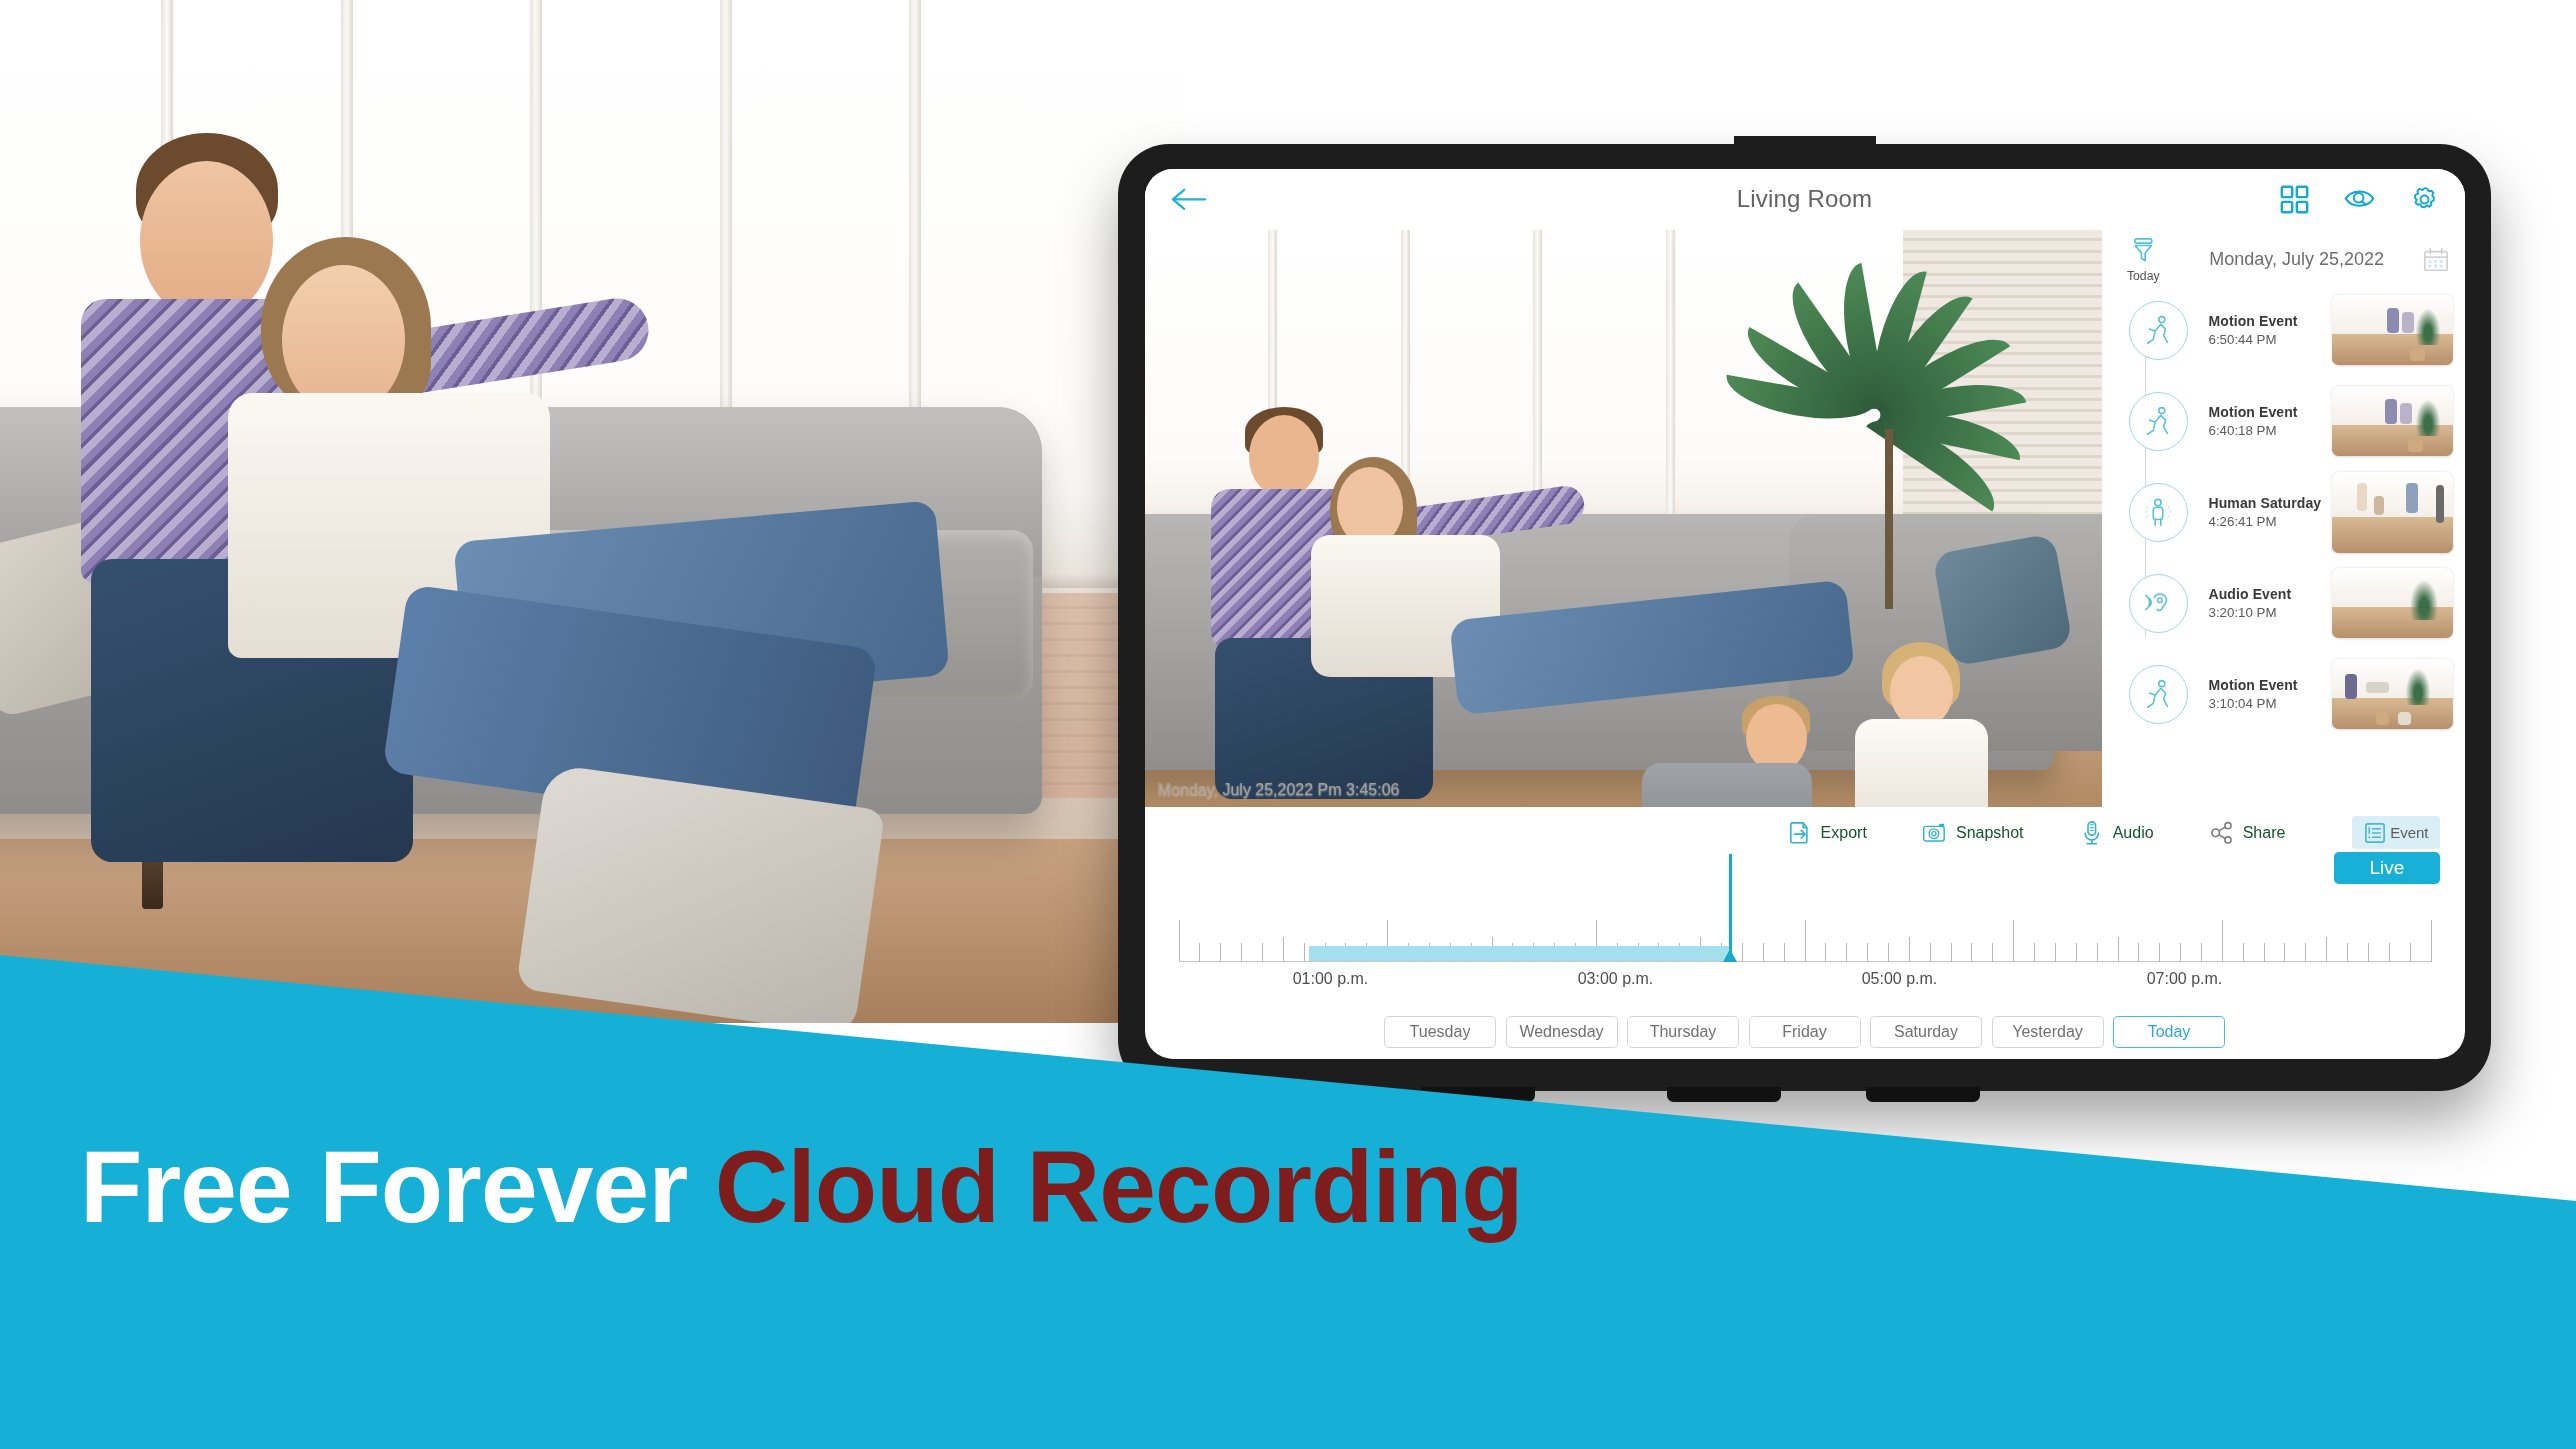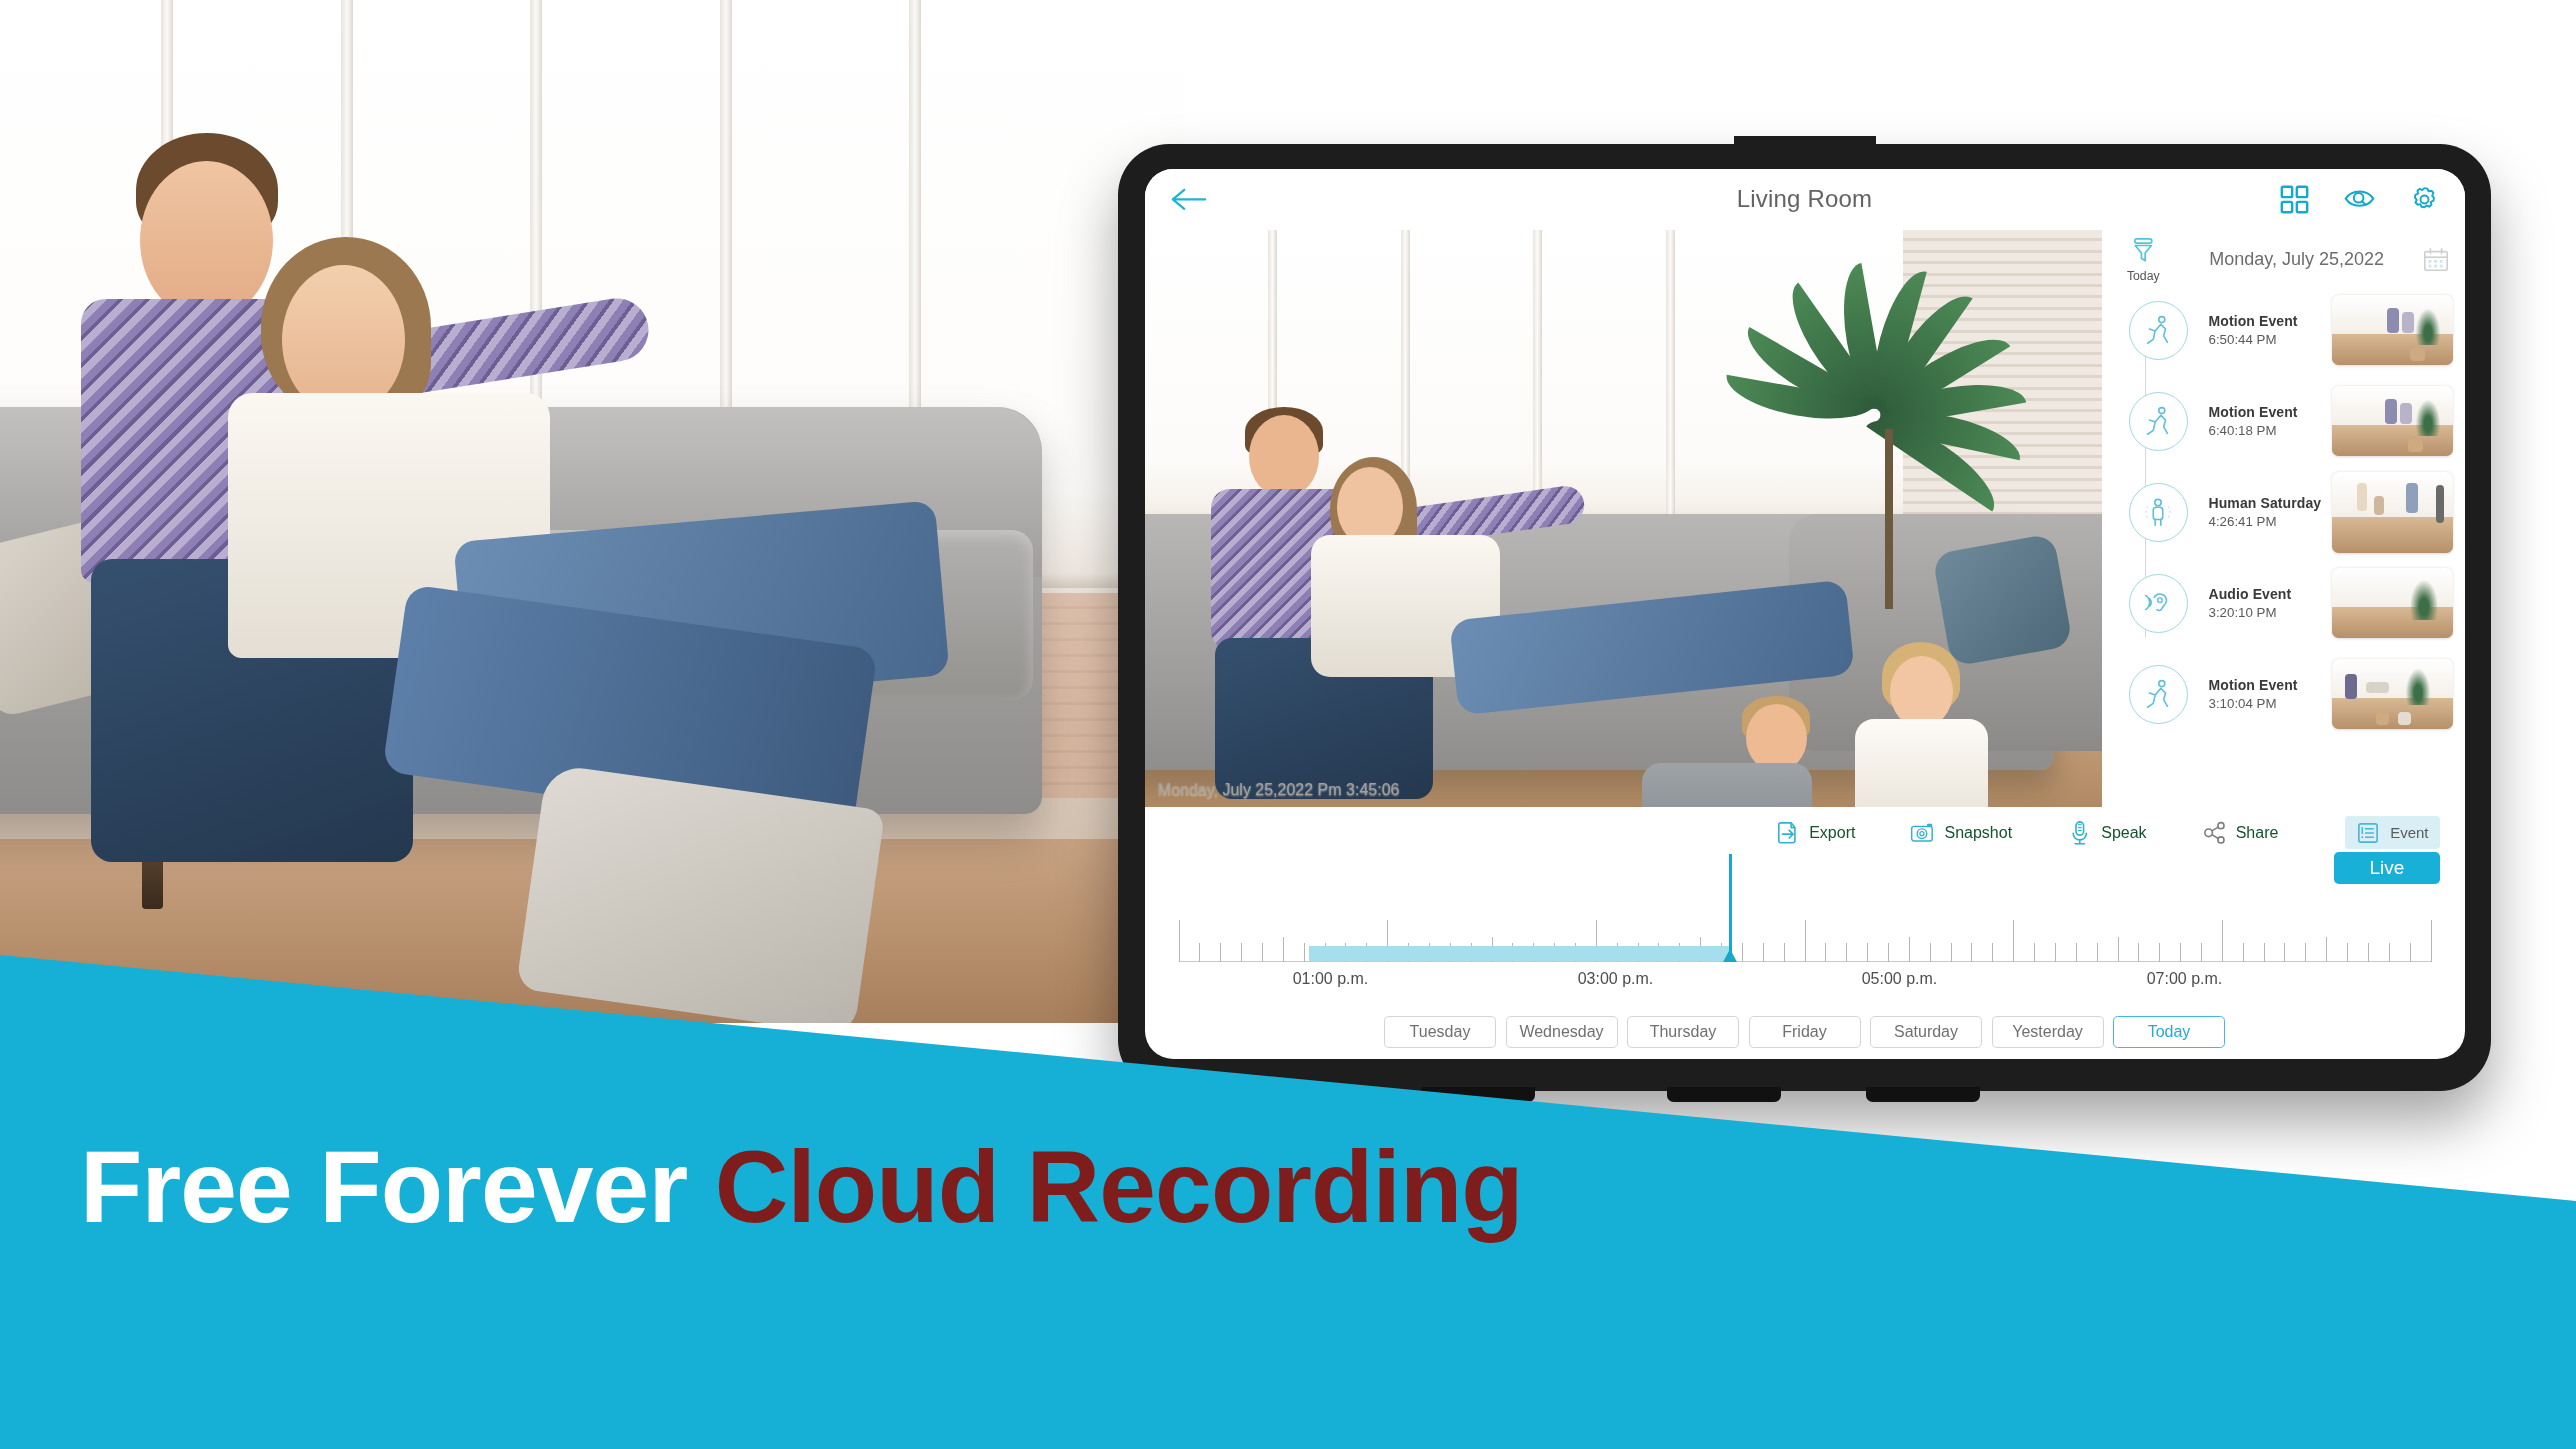--- a/index.html
+++ b/index.html
@@ -203,21 +203,21 @@
 
   
   #action-bar{
     flex:0 0 51px; display:flex; align-items:center; justify-content:flex-end;
     padding-right:24.6px; gap:55px; position:relative;
   }
   .action{ display:flex; align-items:center; gap:8.5px; cursor:pointer; }
   .action svg{ width:25.6px; height:25.6px; }
   .action span{ font-size:16px; color:#14532d; }
   #event-toggle{
-    display:flex; align-items:center; gap:10px; background:#d9eef5;
+    display:flex; align-items:center; gap:3px; background:#d9eef5;
     padding:4.7px 11.4px; border-radius:3.8px; cursor:pointer; margin-left:11.4px;
   }
   #event-toggle span{ font-size:15px; color:#5c5c5c; }
   #live-btn{
     position:absolute; right:24.6px; top:45px; width:106px; height:32px;
     background:#19b0d8; color:#fff; border-radius:4.7px; font-size:19px;
     display:flex; align-items:center; justify-content:center; cursor:pointer;
   }
 
   
@@ -557,21 +557,21 @@
       <div class="action">
         <svg viewBox="0 0 22 27">
           <rect x="7" y="2" width="8" height="14" rx="4" fill="none" stroke="#31b3d0" stroke-width="1.7"></rect>
           <path d="M4 14 a7 7 0 0 0 14 0" fill="none" stroke="#31b3d0" stroke-width="1.7" stroke-linecap="round"></path>
           <line x1="11" y1="21" x2="11" y2="25" stroke="#31b3d0" stroke-width="1.7" stroke-linecap="round"></line>
           <line x1="6" y1="25" x2="16" y2="25" stroke="#31b3d0" stroke-width="1.7" stroke-linecap="round"></line>
           <line x1="9" y1="5" x2="13" y2="5" stroke="#31b3d0" stroke-width="1.2"></line>
           <line x1="9" y1="8" x2="13" y2="8" stroke="#31b3d0" stroke-width="1.2"></line>
           <line x1="9" y1="11" x2="13" y2="11" stroke="#31b3d0" stroke-width="1.2"></line>
         </svg>
-        <span>Speak</span>
+        <span>Audio</span>
       </div>
 
       <div class="action">
         <svg viewBox="0 0 27 27">
           <circle cx="7" cy="13.5" r="4" fill="none" stroke="#7d7d7d" stroke-width="1.7"></circle>
           <circle cx="20" cy="6" r="3.2" fill="none" stroke="#7d7d7d" stroke-width="1.7"></circle>
           <circle cx="20" cy="21" r="3.2" fill="none" stroke="#7d7d7d" stroke-width="1.7"></circle>
           <line x1="10.5" y1="11.5" x2="17" y2="7.5" stroke="#7d7d7d" stroke-width="1.6"></line>
           <line x1="10.5" y1="15.5" x2="17" y2="19.5" stroke="#7d7d7d" stroke-width="1.6"></line>
         </svg>

